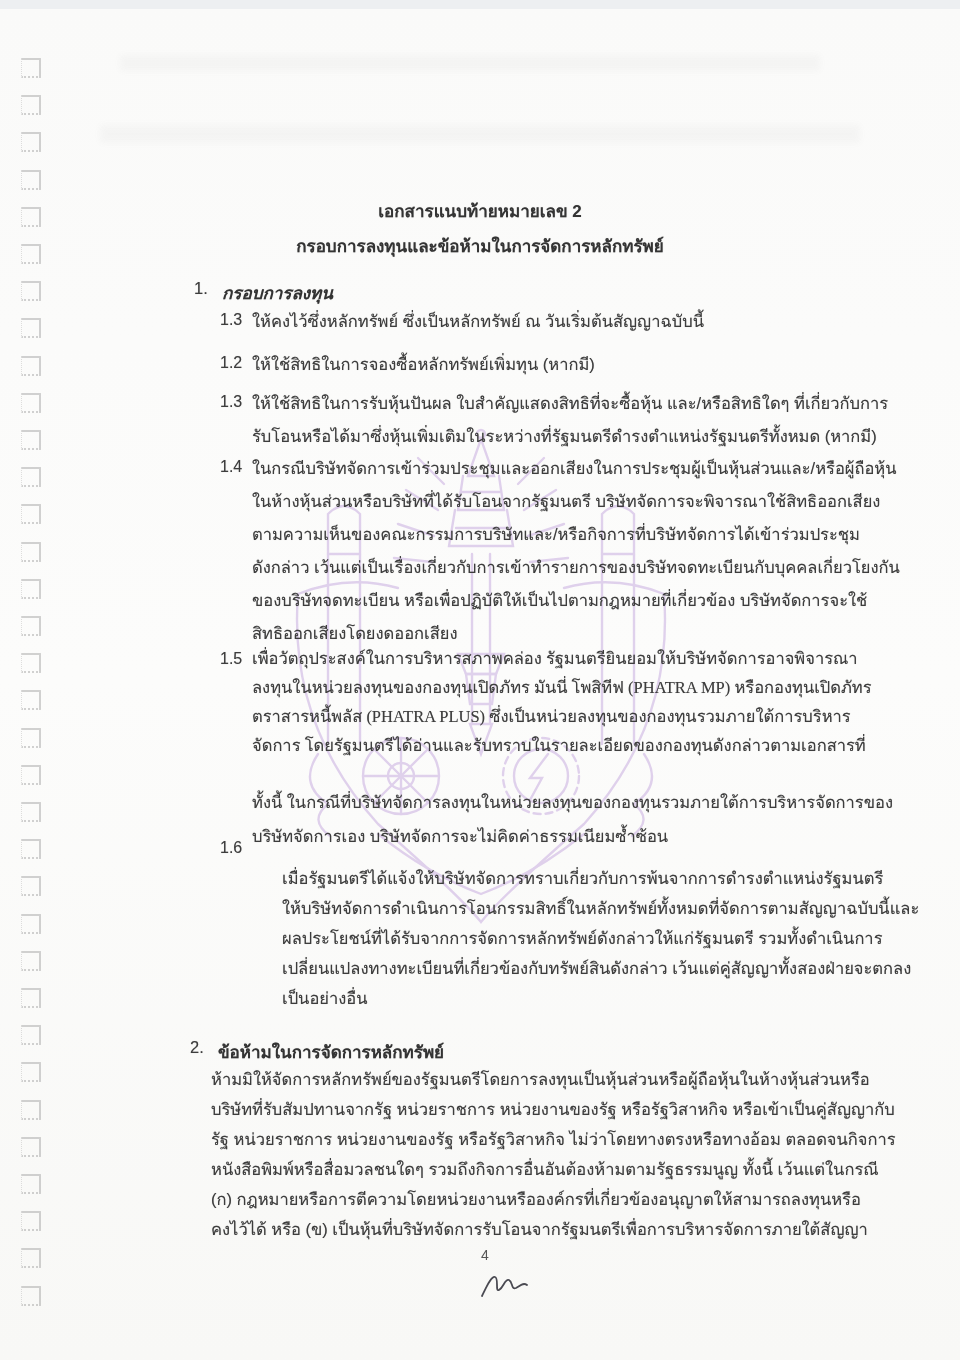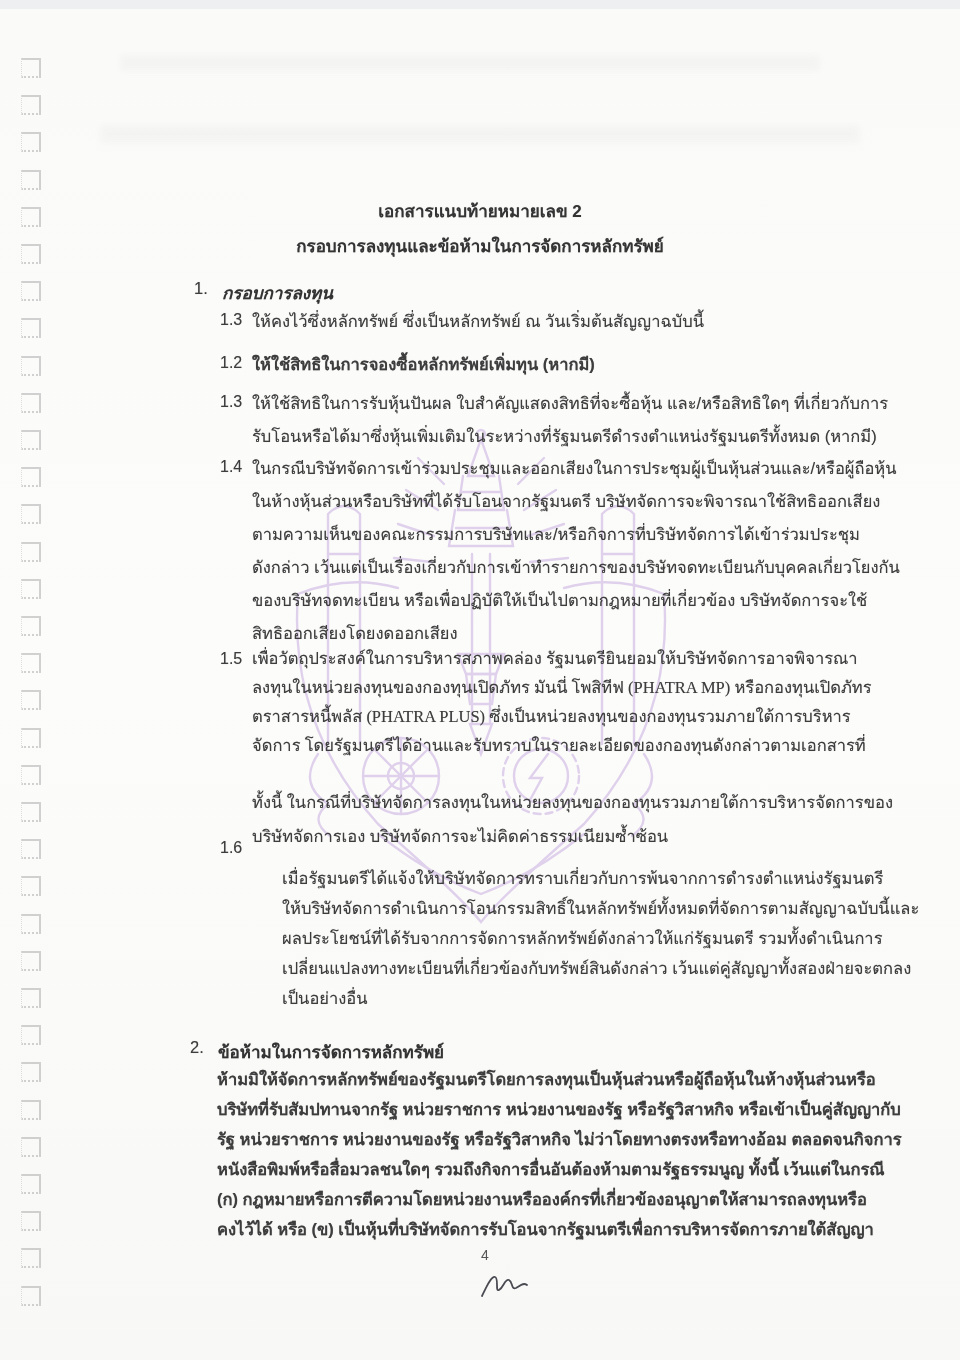--- a/index.html
+++ b/index.html
@@ -207,21 +207,21 @@
 
     <div class="sec-num" style="left:194px; top:279px;">1.</div>
     <div class="tt sec-head" style="left:222px; top:279px;font-style:italic;">กรอบการลงทุน</div>
 
     <div class="item-num" style="top:311px;">1.3</div>
     <div class="lines lh33" style="left:252px; top:305px;">
       <div class="ln">ให้คงไว้ซึ่งหลักทรัพย์ ซึ่งเป็นหลักทรัพย์ ณ วันเริ่มต้นสัญญาฉบับนี้</div>
     </div>
 
     <div class="item-num" style="top:354px;">1.2</div>
-    <div class="lines lh33" style="left:252px; top:348px;font-weight:bold;">
+    <div class="lines lh33" style="left:252px; top:348px;">
       <div class="ln">ให้ใช้สิทธิในการจองซื้อหลักทรัพย์เพิ่มทุน (หากมี)</div>
     </div>
 
     <div class="item-num" style="top:393px;">1.3</div>
     <div class="lines lh33" style="left:252px; top:387px;">
       <div class="ln">ให้ใช้สิทธิในการรับหุ้นปันผล ใบสำคัญแสดงสิทธิที่จะซื้อหุ้น และ/หรือสิทธิใดๆ ที่เกี่ยวกับการ</div>
       <div class="ln">รับโอนหรือได้มาซึ่งหุ้นเพิ่มเติมในระหว่างที่รัฐมนตรีดำรงตำแหน่งรัฐมนตรีทั้งหมด (หากมี)</div>
     </div>
 
     <div class="item-num" style="top:458px;">1.4</div>
@@ -252,21 +252,21 @@
       <div class="ln">เมื่อรัฐมนตรีได้แจ้งให้บริษัทจัดการทราบเกี่ยวกับการพ้นจากการดำรงตำแหน่งรัฐมนตรี</div>
       <div class="ln">ให้บริษัทจัดการดำเนินการโอนกรรมสิทธิ์ในหลักทรัพย์ทั้งหมดที่จัดการตามสัญญาฉบับนี้และ</div>
       <div class="ln">ผลประโยชน์ที่ได้รับจากการจัดการหลักทรัพย์ดังกล่าวให้แก่รัฐมนตรี  รวมทั้งดำเนินการ</div>
       <div class="ln">เปลี่ยนแปลงทางทะเบียนที่เกี่ยวข้องกับทรัพย์สินดังกล่าว เว้นแต่คู่สัญญาทั้งสองฝ่ายจะตกลง</div>
       <div class="ln">เป็นอย่างอื่น</div>
     </div>
 
     <div class="sec-num" style="left:190px; top:1038px;">2.</div>
     <div class="tt sec-head" style="left:218px; top:1038px;">ข้อห้ามในการจัดการหลักทรัพย์</div>
 
-    <div class="lines lh30" style="left:217px; top:1064px;font-weight:bold;">
+    <div class="lines lh30" style="left:211px; top:1064px;">
       <div class="ln">ห้ามมิให้จัดการหลักทรัพย์ของรัฐมนตรีโดยการลงทุนเป็นหุ้นส่วนหรือผู้ถือหุ้นในห้างหุ้นส่วนหรือ</div>
       <div class="ln">บริษัทที่รับสัมปทานจากรัฐ หน่วยราชการ หน่วยงานของรัฐ หรือรัฐวิสาหกิจ หรือเข้าเป็นคู่สัญญากับ</div>
       <div class="ln">รัฐ หน่วยราชการ หน่วยงานของรัฐ หรือรัฐวิสาหกิจ ไม่ว่าโดยทางตรงหรือทางอ้อม ตลอดจนกิจการ</div>
       <div class="ln">หนังสือพิมพ์หรือสื่อมวลชนใดๆ รวมถึงกิจการอื่นอันต้องห้ามตามรัฐธรรมนูญ ทั้งนี้ เว้นแต่ในกรณี</div>
       <div class="ln">(ก) กฎหมายหรือการตีความโดยหน่วยงานหรือองค์กรที่เกี่ยวข้องอนุญาตให้สามารถลงทุนหรือ</div>
       <div class="ln">คงไว้ได้ หรือ (ข) เป็นหุ้นที่บริษัทจัดการรับโอนจากรัฐมนตรีเพื่อการบริหารจัดการภายใต้สัญญา</div>
     </div>
 
     <div class="page-num" style="top:1247px;">4</div>
 

